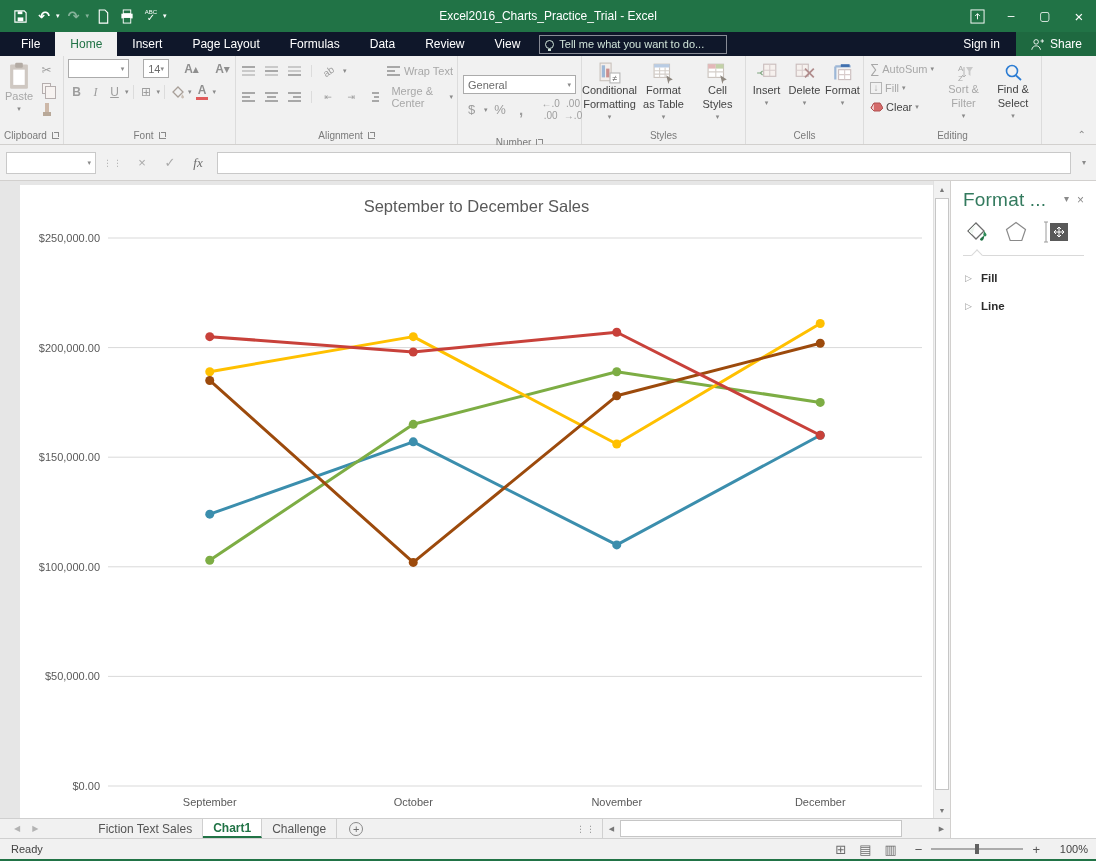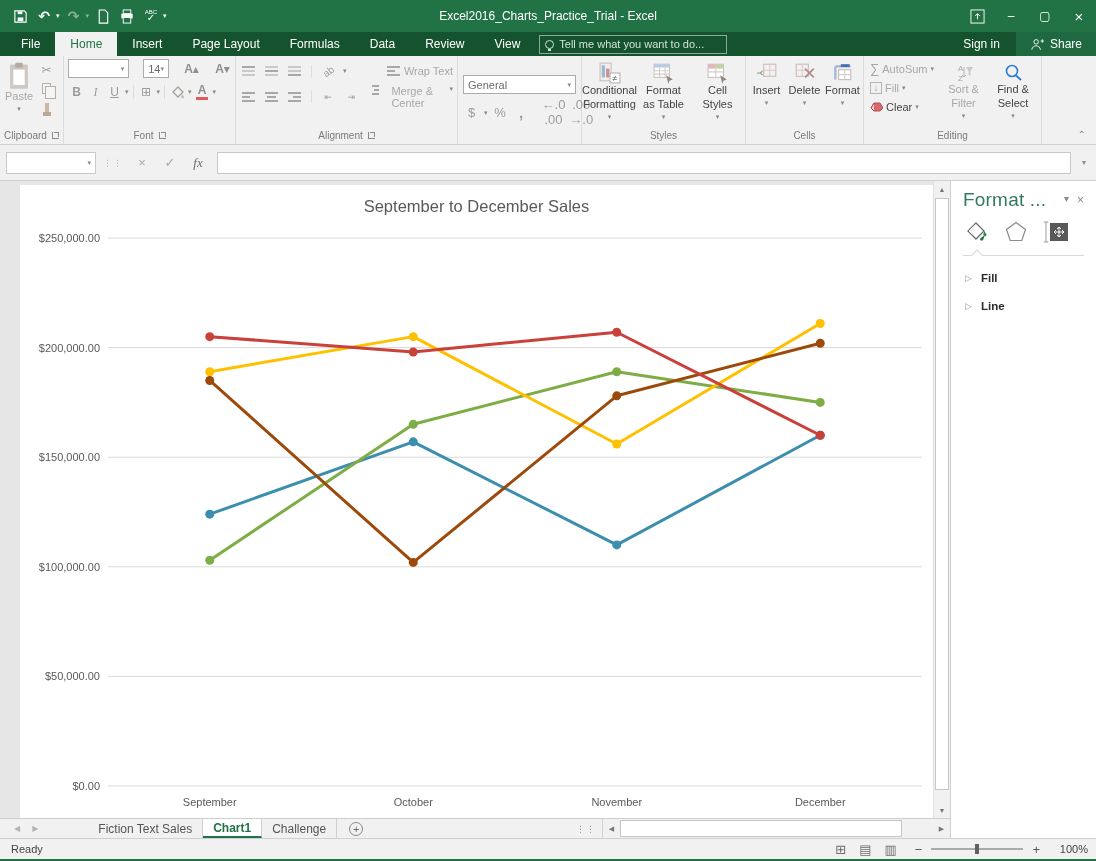--- a/index.html
+++ b/index.html
@@ -10,21 +10,21 @@
   .titlebar{position:absolute;top:0;left:0;right:0;height:32px;background:#217346;display:flex;align-items:center;color:#fff}
   .qat{display:flex;align-items:center;gap:4px;padding-left:10px}
   .qat-btn{min-width:20px;height:22px;display:flex;align-items:center;justify-content:center;font-size:14px;color:#fff}
   .qat-dd{font-size:7px;margin-left:-2px;color:#fff}
   .dim{opacity:.45}
   .win-title{position:absolute;left:50%;transform:translateX(-50%);font-size:12px;white-space:nowrap}
   .winbtns{margin-left:auto;display:flex;height:32px}
   .winbtn{width:34px;display:flex;align-items:center;justify-content:center;font-size:12px;color:#fff}
 
   
-  .tabrow{position:absolute;top:32px;left:0;right:0;height:24px;background:#14532d;display:flex;align-items:stretch;color:#fff;font-size:12px;padding-left:6px}
+  .tabrow{position:absolute;top:32px;left:0;right:0;height:24px;background:#0f172a;display:flex;align-items:stretch;color:#fff;font-size:12px;padding-left:6px}
   .rtab{padding:0 15px;display:flex;align-items:center}
   .rtab.active{background:#f1f1f1;color:#217346}
   .tellme{margin-left:4px;align-self:center;width:188px;height:19px;border:1px solid rgba(255,255,255,.5);display:flex;align-items:center;gap:5px;padding:0 5px;color:#cfe3d8;font-size:11px;white-space:nowrap;overflow:hidden}
   .bulb{width:9px;height:9px;border:1px solid #cfe3d8;border-radius:50%;position:relative;flex:none}
   .bulb::after{content:"";position:absolute;left:2px;bottom:-3px;width:3px;height:2px;background:#cfe3d8}
   .account{margin-left:auto;display:flex;align-items:center;font-size:12px}
   .signin{padding:0 16px}
   .share{display:flex;align-items:center;gap:6px;padding:0 14px;background:#1e6940;height:24px}
 
   
@@ -50,21 +50,21 @@
   .al{width:13px;height:10px}
   .al-t{background:linear-gradient(#a8a8a8,#a8a8a8) 0 0/13px 2px no-repeat,linear-gradient(#c9c9c9,#c9c9c9) 0 4px/13px 2px no-repeat,linear-gradient(#c9c9c9,#c9c9c9) 0 8px/13px 2px no-repeat}
   .al-m{background:linear-gradient(#c9c9c9,#c9c9c9) 0 0/13px 2px no-repeat,linear-gradient(#a8a8a8,#a8a8a8) 0 4px/13px 2px no-repeat,linear-gradient(#c9c9c9,#c9c9c9) 0 8px/13px 2px no-repeat}
   .al-b{background:linear-gradient(#c9c9c9,#c9c9c9) 0 0/13px 2px no-repeat,linear-gradient(#c9c9c9,#c9c9c9) 0 4px/13px 2px no-repeat,linear-gradient(#a8a8a8,#a8a8a8) 0 8px/13px 2px no-repeat}
   .al-l{background:linear-gradient(#a8a8a8,#a8a8a8) 0 0/13px 2px no-repeat,linear-gradient(#a8a8a8,#a8a8a8) 0 4px/8px 2px no-repeat,linear-gradient(#a8a8a8,#a8a8a8) 0 8px/13px 2px no-repeat}
   .al-c{background:linear-gradient(#a8a8a8,#a8a8a8) 0 0/13px 2px no-repeat,linear-gradient(#a8a8a8,#a8a8a8) 2px 4px/9px 2px no-repeat,linear-gradient(#a8a8a8,#a8a8a8) 0 8px/13px 2px no-repeat}
   .al-r{background:linear-gradient(#a8a8a8,#a8a8a8) 0 0/13px 2px no-repeat,linear-gradient(#a8a8a8,#a8a8a8) 5px 4px/8px 2px no-repeat,linear-gradient(#a8a8a8,#a8a8a8) 0 8px/13px 2px no-repeat}
   .fontA{font-size:12px;color:#8f8f8f;font-weight:bold;line-height:1}
   .fcolor{display:flex;flex-direction:column;align-items:center;line-height:1}
   .fcolor .bar{width:12px;height:3px;background:#e05c5c;margin-top:1px}
-  .dec{font-size:13px;color:#9d9d9d;line-height:1.15;text-align:center}
+  .dec{font-size:10px;color:#9d9d9d;line-height:1.15;text-align:center}
   .stylebtn{width:52px}
   .cellbtn{width:37px}
   .vline{width:1px;background:#dcdcdc;margin:4px 2px}
   .edit-row{display:flex;align-items:center;gap:3px;font-size:11px;height:19px}
   .collapse{margin-top:auto;margin-left:auto;padding:4px 10px;color:#8a8a8a;font-size:10px}
 
   
   .fbar{position:absolute;top:145px;left:0;right:0;height:36px;background:#f1f1f1;border-bottom:1px solid #d2d0ce;display:flex;align-items:center;padding:0 6px;gap:7px}
   .namebox{width:90px;height:22px;background:#fff;border:1px solid #c9c9c9;display:flex;align-items:center;padding:0 4px}
   .namebox .dd{margin-left:auto}
@@ -295,21 +295,21 @@
         <span class="sbtn">
             <span class="al al-c"></span>
           </span>
         <span class="sbtn">
             <span class="al al-r"></span>
           </span>
         <span class="vline" style="height:12px"></span>
         <span class="sbtn" style="font-size:9px">⇤</span>
         <span class="sbtn" style="font-size:9px">⇥</span>
         <span style="flex:1"></span>
-        <span class="gray" style="font-size:11px;display:flex;align-items:flex-start;gap:12px">
+        <span class="gray" style="font-size:11px;display:flex;align-items:center;gap:12px">
             <span class="al al-c"></span>
             <span>Merge &amp; Center</span>
             <span class="dd">▾</span>
           </span>
       </div>
     </div>
     <div class="rg-label">
         <span>Alignment</span>
         <span class="launcher"></span>
       </div>

